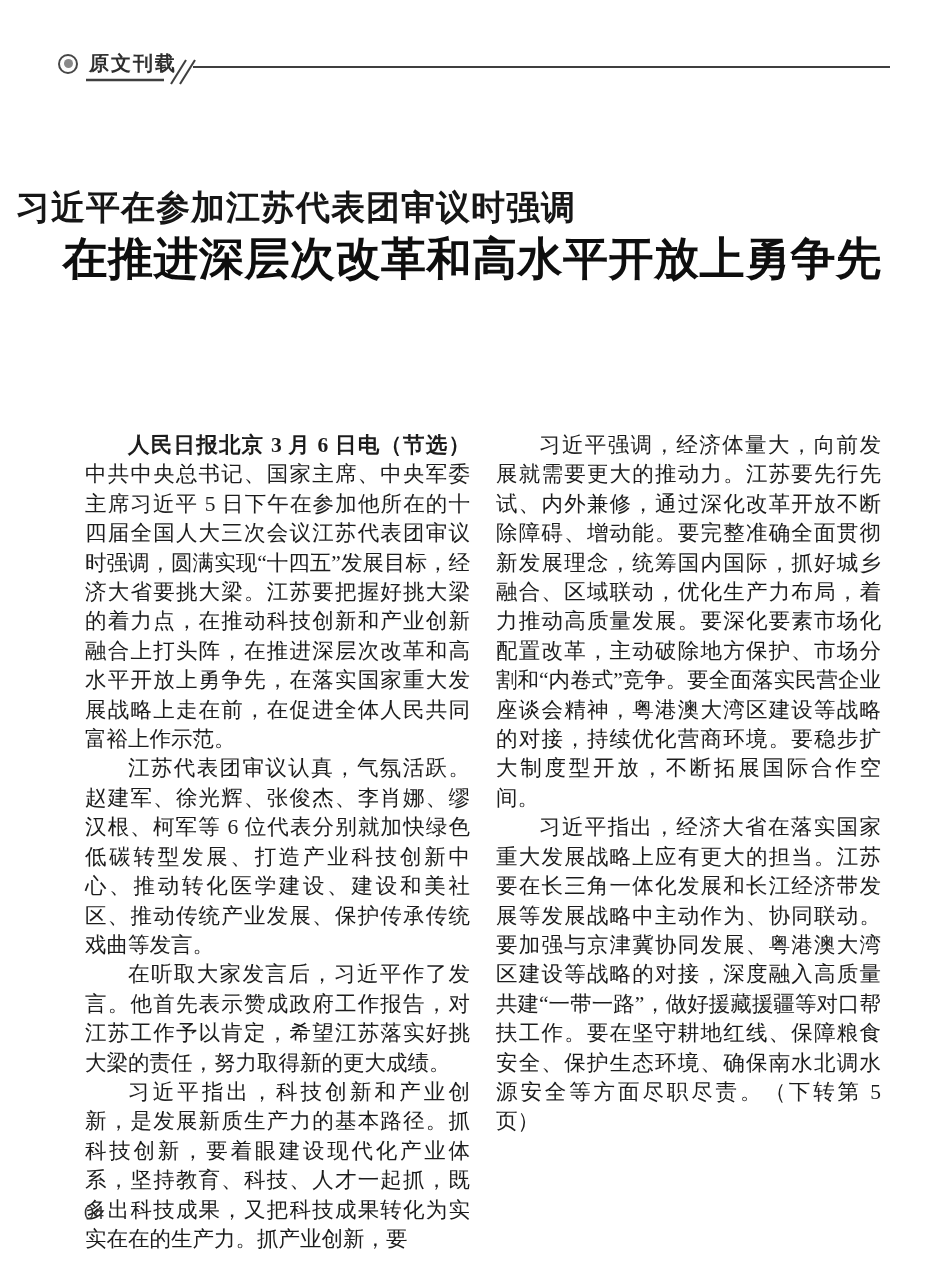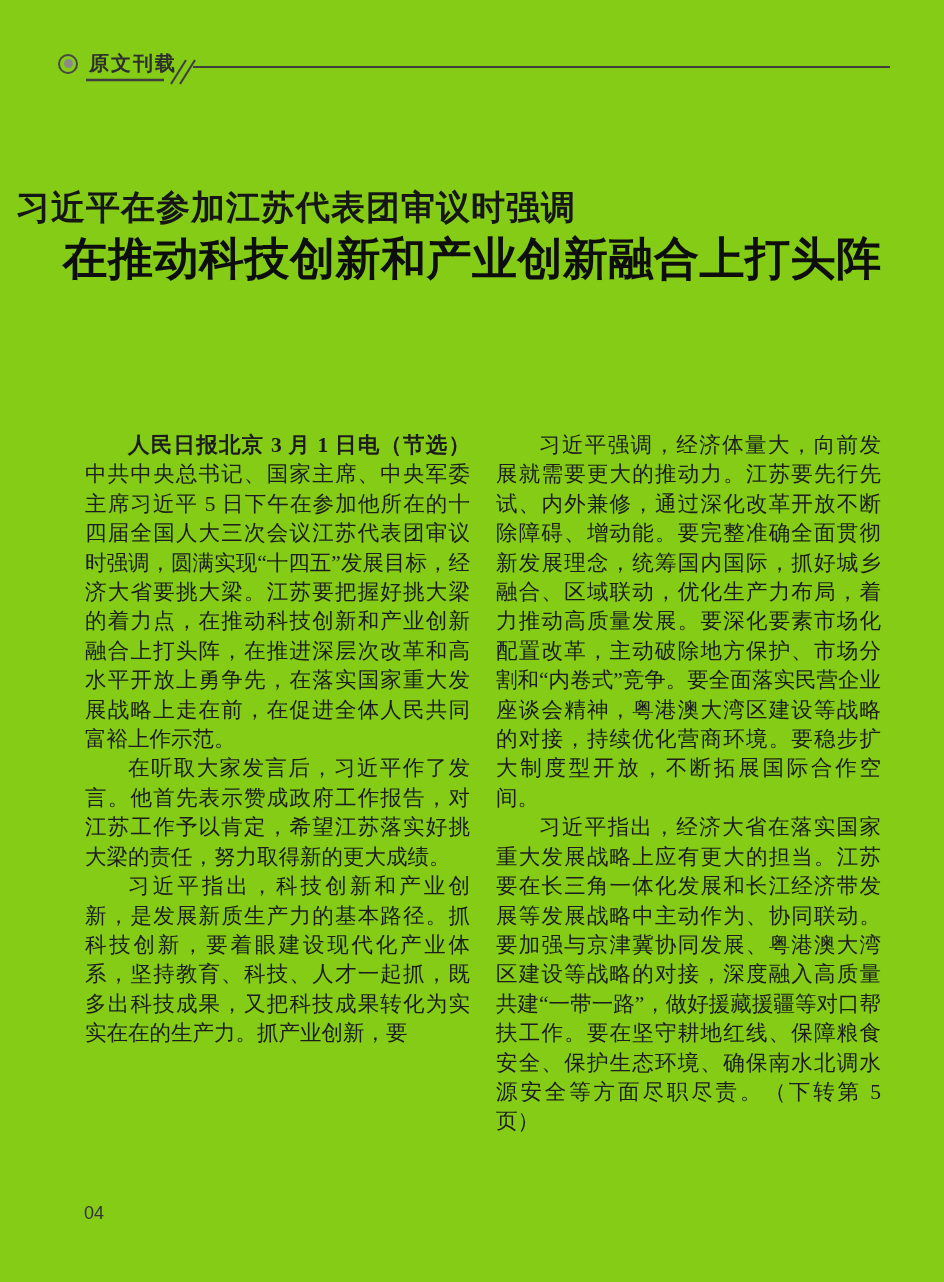--- a/index.html
+++ b/index.html
@@ -1,18 +1,18 @@
 <!DOCTYPE html>
 <html><head>
 <meta charset="utf-8">
 <style>
   html,body { margin:0; padding:0; background:#e8e8e8; }
   .page {
     position:relative; width:944px; height:1282px; margin:0 auto;
-    background:#84cc16; overflow:hidden;
+    background:#ffffff; overflow:hidden;
     font-family:"Liberation Serif","DejaVu Serif",serif;
     color:#1c1c1c;
   }
 
   
   .header-tag {
     position:absolute; left:58px; top:50px;
     display:flex; align-items:center; gap:11px;
     font-family:"Liberation Sans","DejaVu Sans",sans-serif;
     font-weight:bold; font-size:20px; color:#2e2e2e; letter-spacing:2px;
@@ -74,25 +74,26 @@
   </svg>
 
   <div class="header-tag">
     <span class="tag-icon">
       <span class="tag-icon-dot"></span>
     </span>
     <span>原文刊载</span>
   </div>
 
   <div class="article-subtitle">习近平在参加江苏代表团审议时强调</div>
-  <div class="article-title">在推动科技创新和产业创新融合上打头阵</div>
+  <div class="article-title">在推进深层次改革和高水平开放上勇争先</div>
 
   <div class="body-columns">
     <div class="col">
-      <p class="indent"><span class="lead">人民日报北京 3 月 1 日电（节选）</span><span>中共中央总书记、国家主席、中央军委主席习近平 5 日下午在参加他所在的十四届全国人大三次会议江苏代表团审议时强调，圆满实现“十四五”发展目标，经济大省要挑大梁。江苏要把握好挑大梁的着力点，在推动科技创新和产业创新融合上打头阵，在推进深层次改革和高水平开放上勇争先，在落实国家重大发展战略上走在前，在促进全体人民共同富裕上作示范。</span></p>
+      <p class="indent"><span class="lead">人民日报北京 3 月 6 日电（节选）</span><span>中共中央总书记、国家主席、中央军委主席习近平 5 日下午在参加他所在的十四届全国人大三次会议江苏代表团审议时强调，圆满实现“十四五”发展目标，经济大省要挑大梁。江苏要把握好挑大梁的着力点，在推动科技创新和产业创新融合上打头阵，在推进深层次改革和高水平开放上勇争先，在落实国家重大发展战略上走在前，在促进全体人民共同富裕上作示范。</span></p>
+      <p class="indent"><span>江苏代表团审议认真，气氛活跃。赵建军、徐光辉、张俊杰、李肖娜、缪汉根、柯军等 6 位代表分别就加快绿色低碳转型发展、打造产业科技创新中心、推动转化医学建设、建设和美社区、推动传统产业发展、保护传承传统戏曲等发言。</span></p>
       <p class="indent"><span>在听取大家发言后，习近平作了发言。他首先表示赞成政府工作报告，对江苏工作予以肯定，希望江苏落实好挑大梁的责任，努力取得新的更大成绩。</span></p>
       <p class="indent"><span>习近平指出，科技创新和产业创新，是发展新质生产力的基本路径。抓科技创新，要着眼建设现代化产业体系，坚持教育、科技、人才一起抓，既多出科技成果，又把科技成果转化为实实在在的生产力。抓产业创新，要</span></p>
     </div>
     <div class="col">
       <p class="indent"><span>习近平强调，经济体量大，向前发展就需要更大的推动力。江苏要先行先试、内外兼修，通过深化改革开放不断除障碍、增动能。要完整准确全面贯彻新发展理念，统筹国内国际，抓好城乡融合、区域联动，优化生产力布局，着力推动高质量发展。要深化要素市场化配置改革，主动破除地方保护、市场分割和“内卷式”竞争。要全面落实民营企业座谈会精神，粤港澳大湾区建设等战略的对接，持续优化营商环境。要稳步扩大制度型开放，不断拓展国际合作空间。</span></p>
       <p class="indent"><span>习近平指出，经济大省在落实国家重大发展战略上应有更大的担当。江苏要在长三角一体化发展和长江经济带发展等发展战略中主动作为、协同联动。要加强与京津冀协同发展、粤港澳大湾区建设等战略的对接，深度融入高质量共建“一带一路”，做好援藏援疆等对口帮扶工作。要在坚守耕地红线、保障粮食安全、保护生态环境、确保南水北调水源安全等方面尽职尽责。（下转第 5 页）</span></p>
     </div>
   </div>
 
   <div class="footer-pagenum">04</div>

